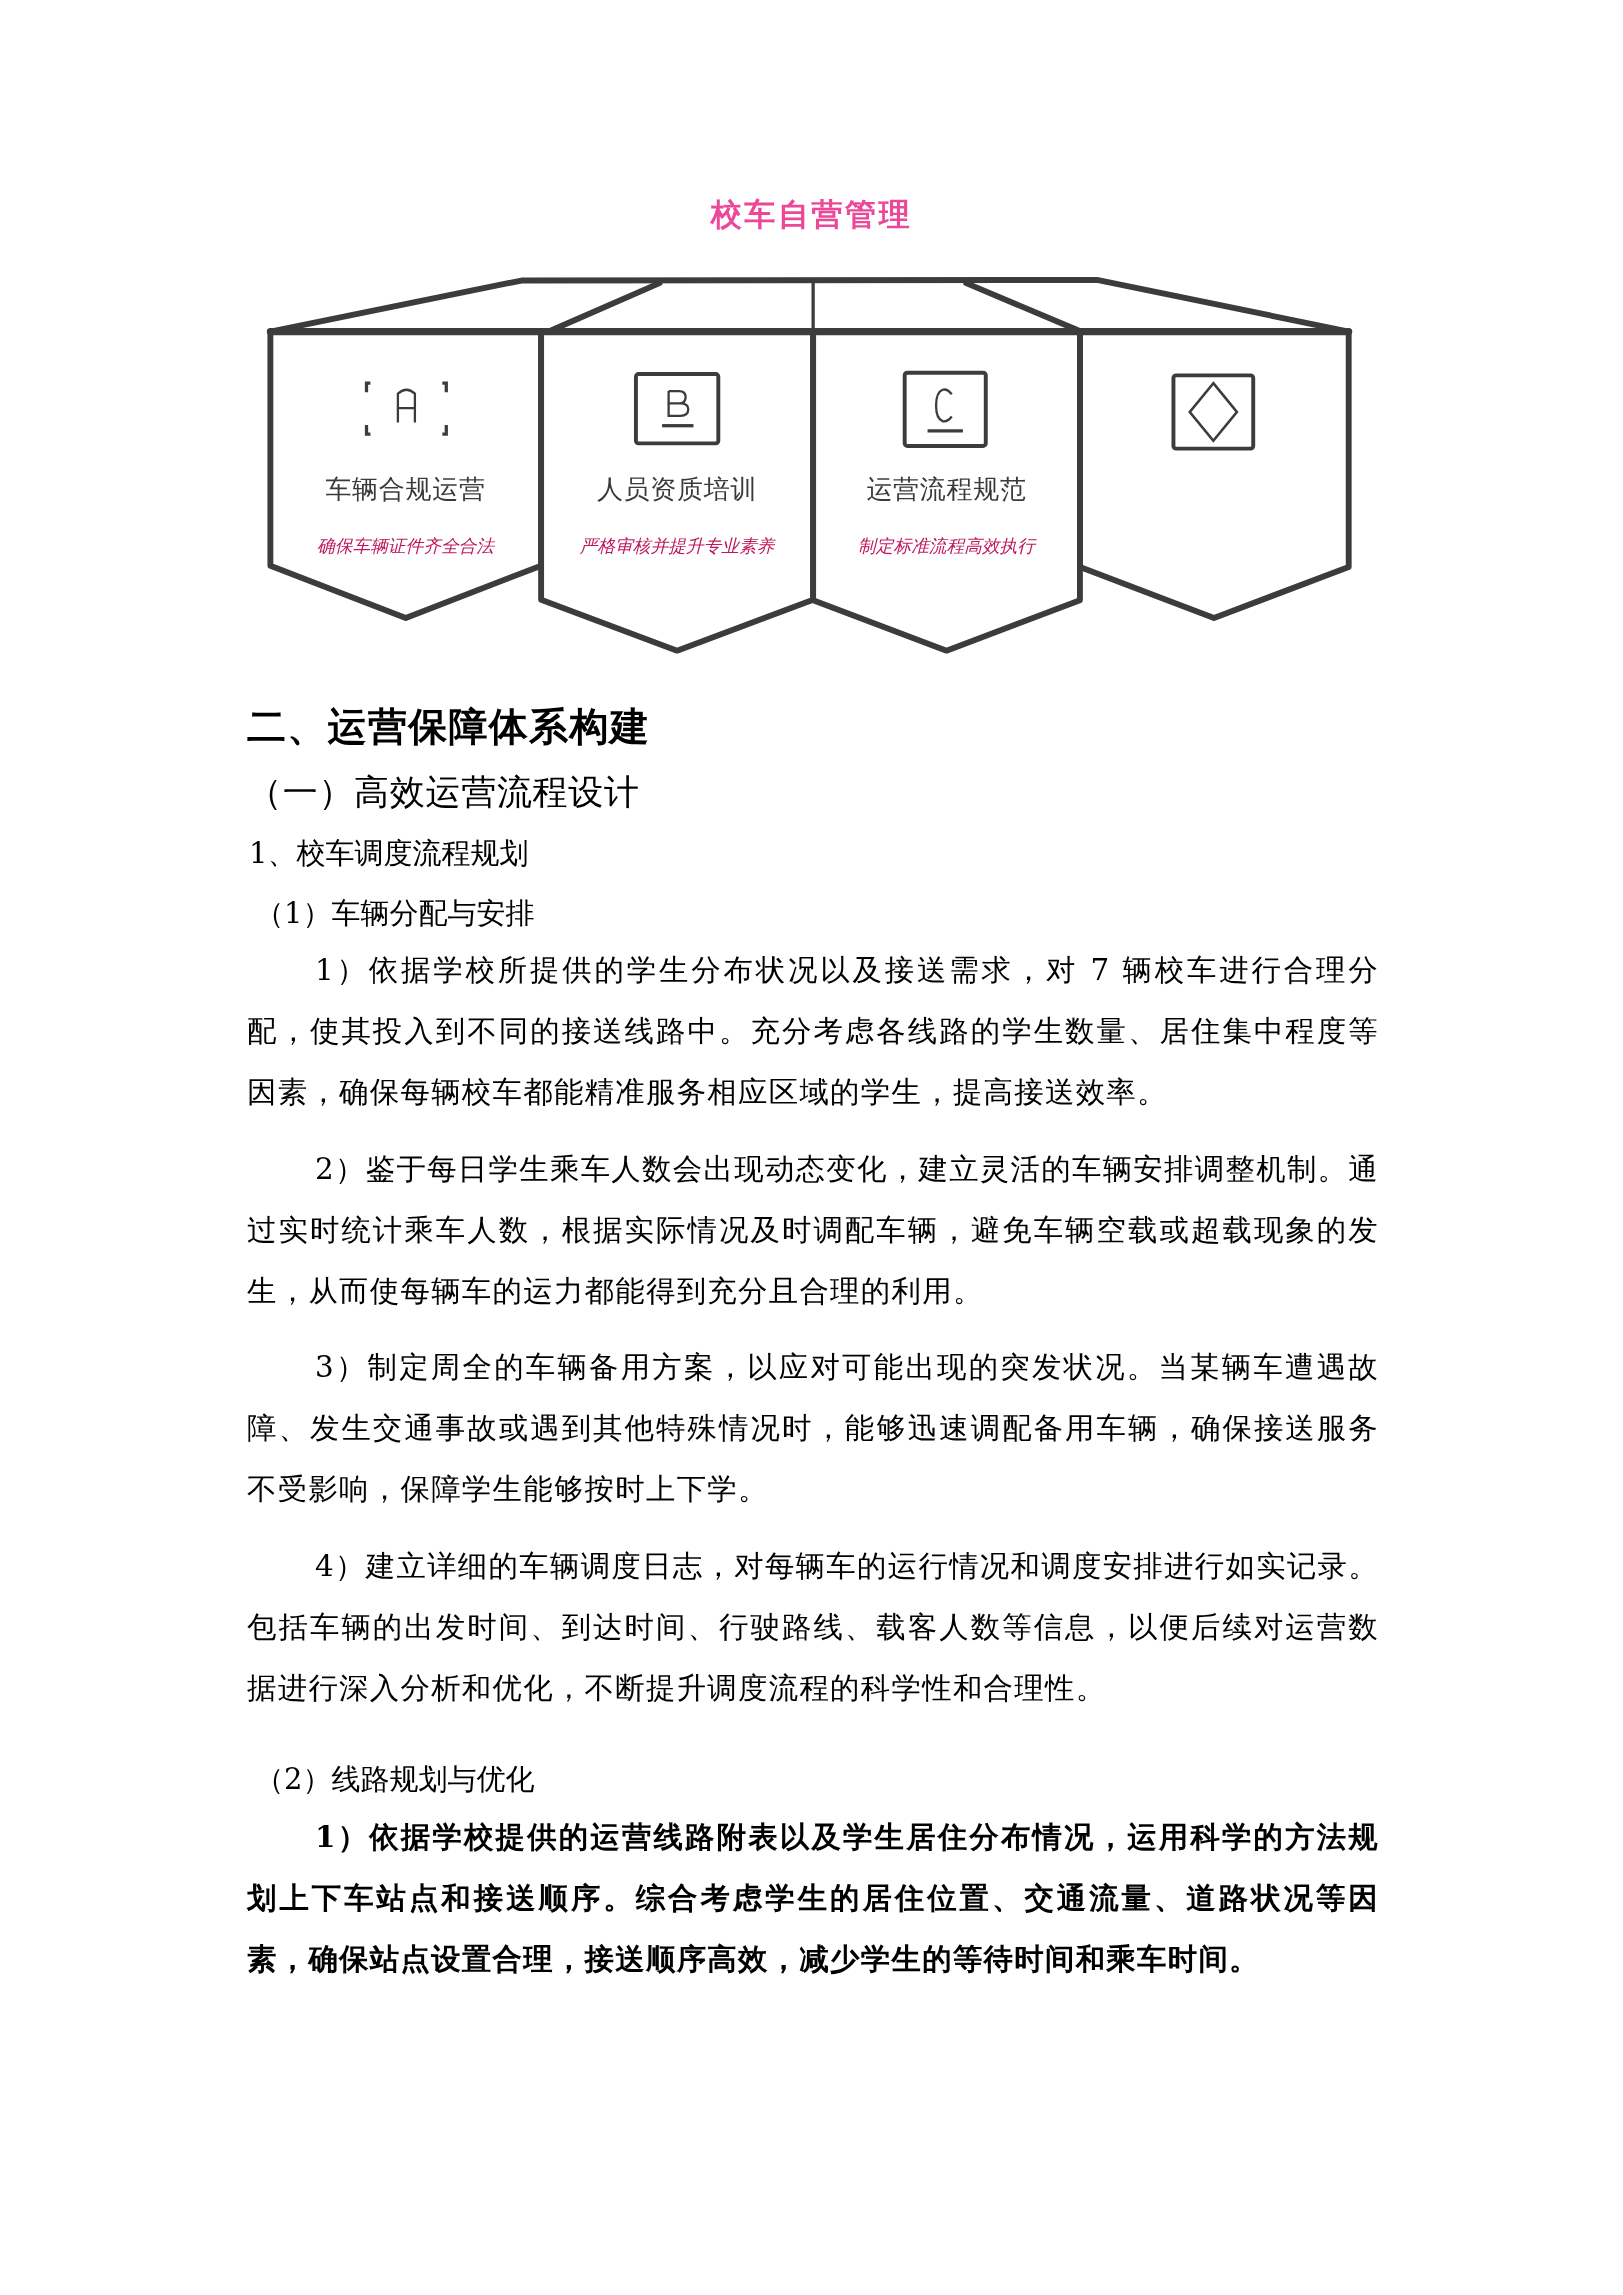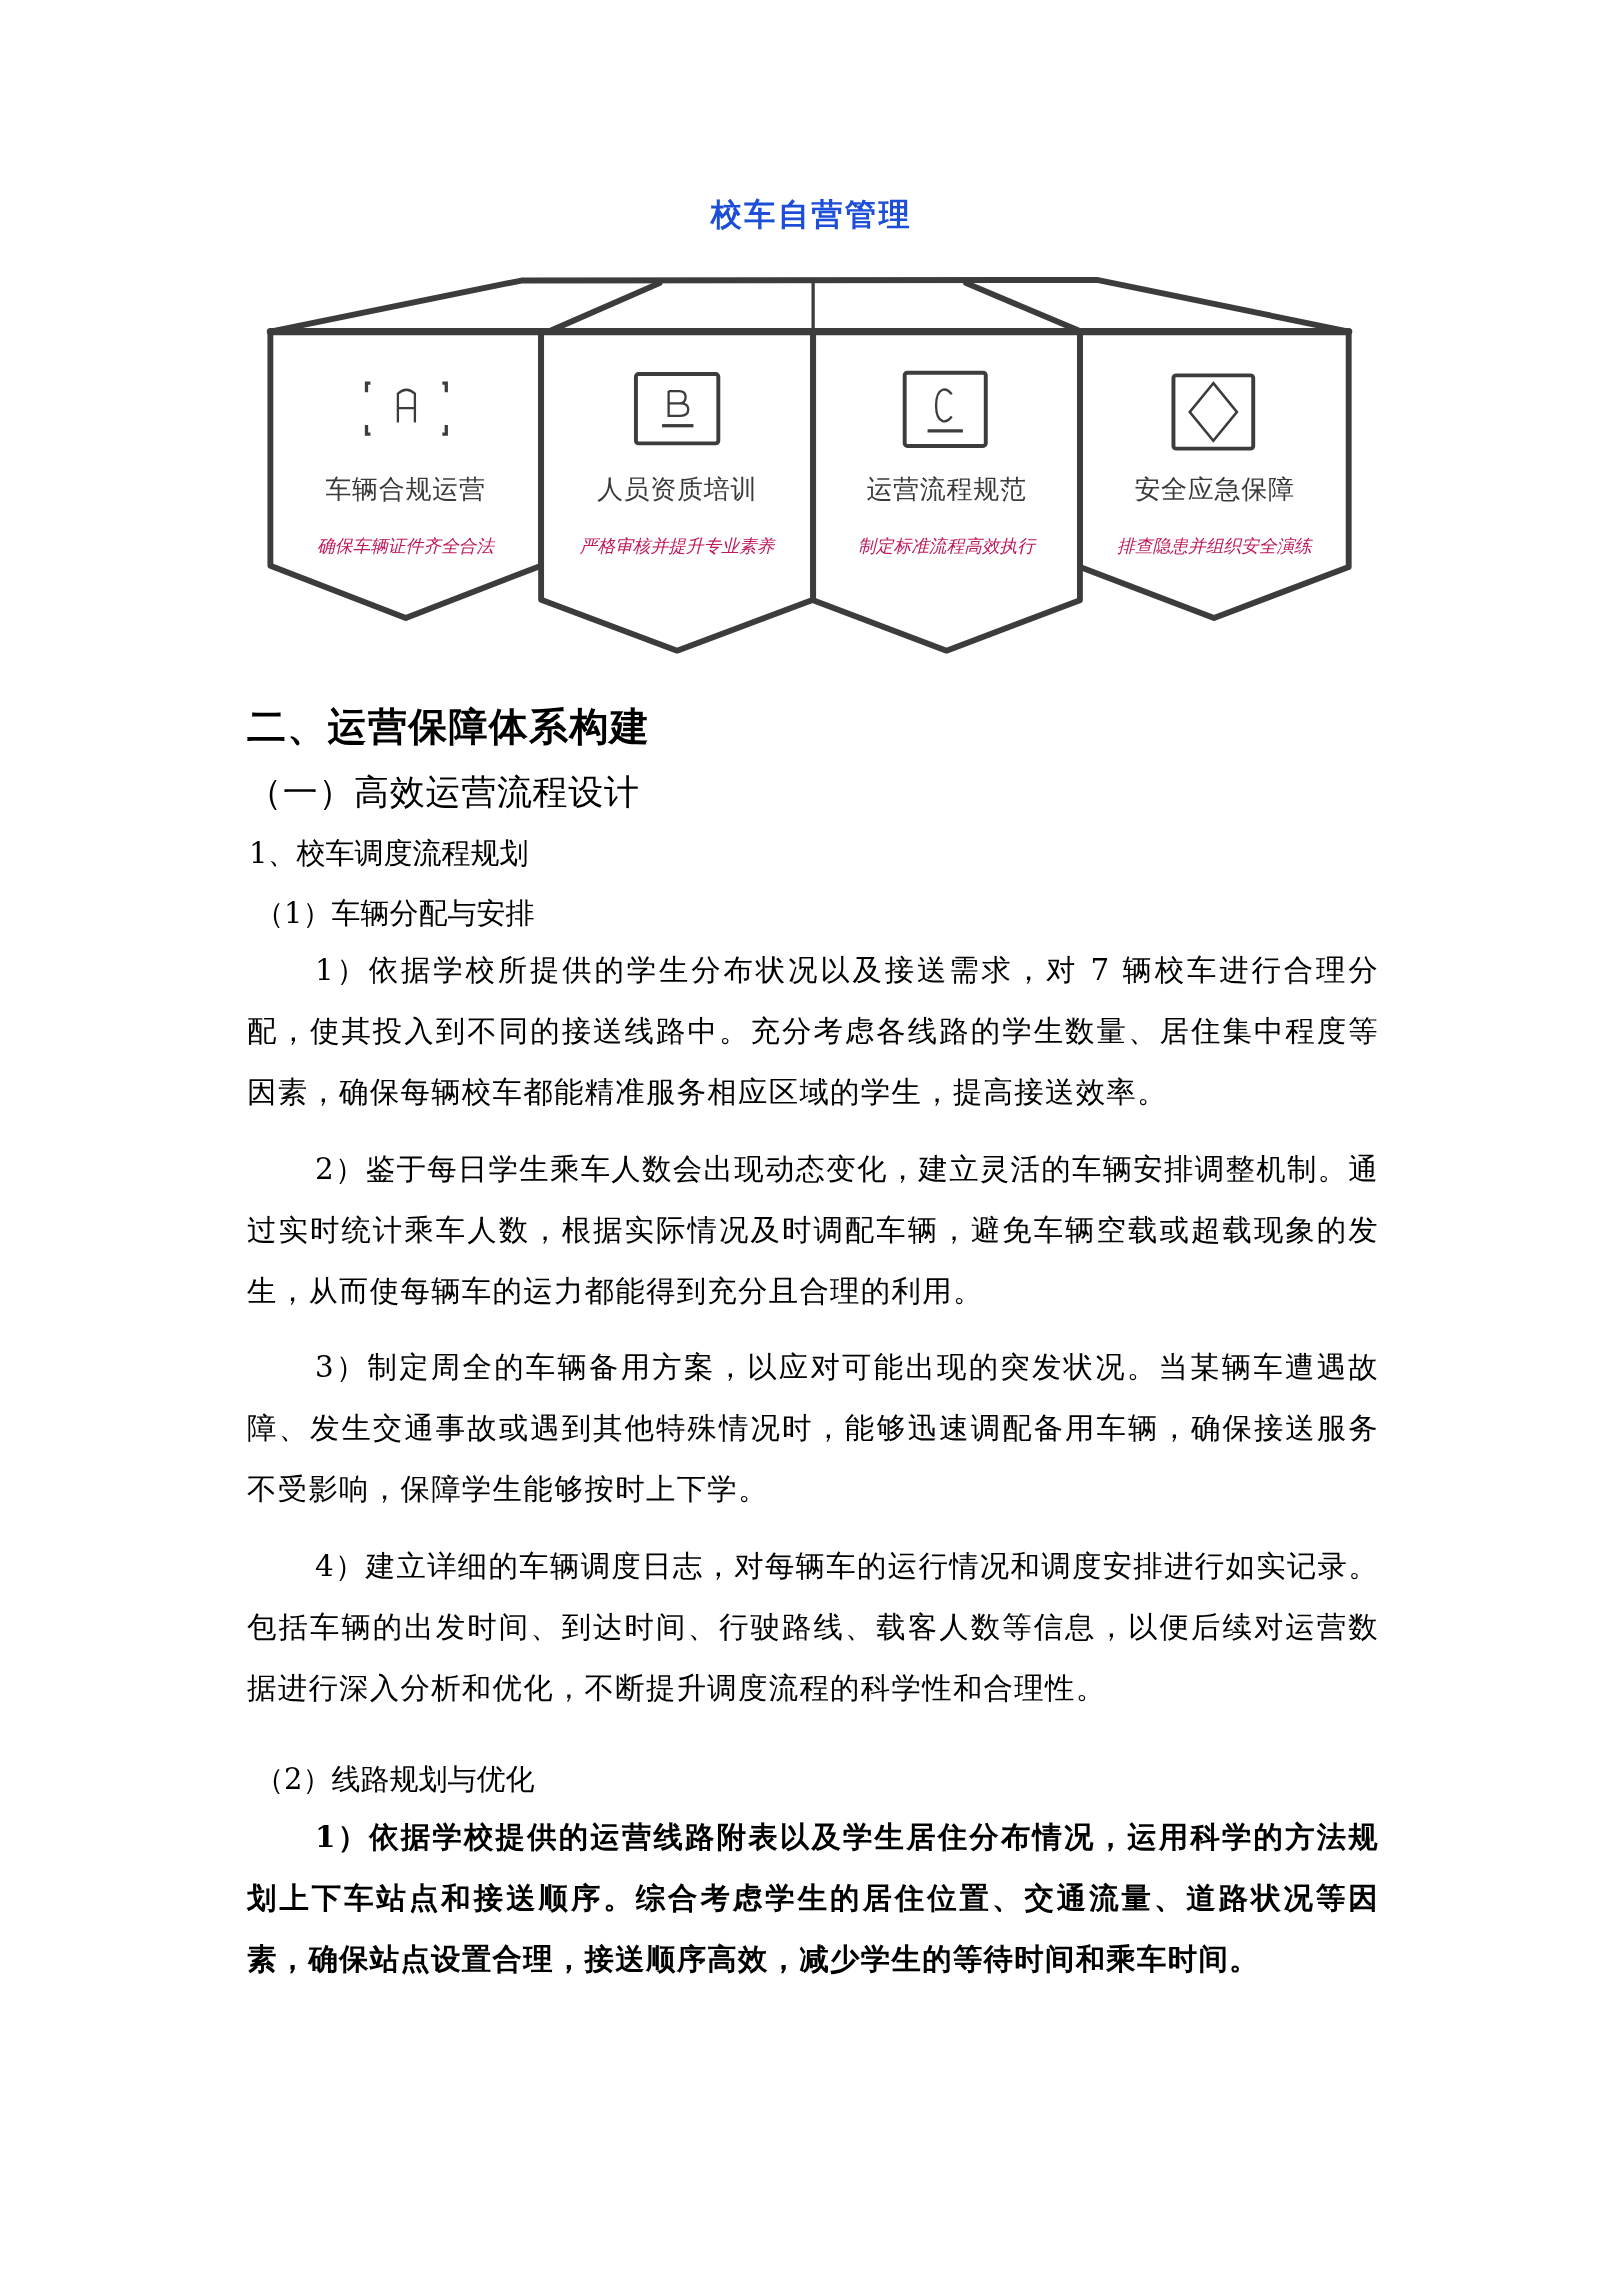--- a/index.html
+++ b/index.html
@@ -1,21 +1,21 @@
 <!DOCTYPE html>
 <html style="font-size:10.5px"><head>
 <meta charset="utf-8">
 <style>
   html, body { margin:0; padding:0; background:#ffffff; }
   body { width:1623px; height:2295px; position:relative; overflow:hidden;
          font-family:"DejaVu Serif","Liberation Serif",serif; color:#000; }
   #diagram { position:absolute; left:0; top:0; width:1623px; height:667px; }
   #diagram svg { position:absolute; left:0; top:0; }
   .diagram-title { position:absolute; left:0; width:1623px; top:194px; text-align:center;
-         font-family:"DejaVu Sans","Liberation Sans",sans-serif; font-size:31px; color:#1d4ed8; letter-spacing:2.6px; font-weight:bold;}
+         font-family:"DejaVu Sans","Liberation Sans",sans-serif; font-size:31px; color:#ec4899; letter-spacing:2.6px; font-weight:bold;}
   .panel-label { position:absolute; text-align:center; font-family:"DejaVu Sans","Liberation Sans",sans-serif; }
   .panel-heading { font-size:26px; color:#3a3a3a; font-weight:normal; letter-spacing:0.7px; }
   .panel-sub { font-size:17.7px; color:#be185d; line-height:26px; margin-top:26px; font-family:"DejaVu Serif","Liberation Serif",serif;font-style:italic; }
   .h1 { position:absolute; left:247px; top:700px; font-size:39px; font-weight:bold;
         font-family:Liberation Serif, serif; letter-spacing:1.3px;text-align:center; }
   .h2 { position:absolute; left:247px; top:769px; font-size:35px; letter-spacing:0.7px; }
   .h3 { position:absolute; left:249px; font-size:29px; }
   .para { position:absolute; left:247px; width:1132px; font-size:29.4px; line-height:61px;
           text-align:justify; text-indent:68px; letter-spacing:1.3px; }
 </style>
@@ -71,24 +71,20 @@
     <div class="panel-sub" style="padding:0 19.6px;">确保车辆证件齐全合法</div>
   </div>
   <div class="panel-label" style="left:541px; width:272px; top:472px;">
     <div class="panel-heading">人员资质培训</div>
     <div class="panel-sub" style="padding:0 26px;">严格审核并提升专业素养</div>
   </div>
   <div class="panel-label" style="left:813px; width:267px; top:472px;">
     <div class="panel-heading">运营流程规范</div>
     <div class="panel-sub" style="padding:0 19.6px;">制定标准流程高效执行</div>
   </div>
-  <div class="panel-label" style="left:1080px; width:269px; top:472px;">
-    <div class="panel-heading">安全应急保障</div>
-    <div class="panel-sub" style="padding:0 26px;">排查隐患并组织安全演练</div>
-  </div>
 </div>
 
 <div class="h1">二、运营保障体系构建</div>
 <div class="h2">（一）高效运营流程设计</div>
 <div class="h3" style="top:834px;">1、校车调度流程规划</div>
 <div class="h3" style="top:894px; left:255px;">（1）车辆分配与安排</div>
 
 <p class="para" style="top:940px; margin:0;">1）依据学校所提供的学生分布状况以及接送需求，对 7 辆校车进行合理分配，使其投入到不同的接送线路中。充分考虑各线路的学生数量、居住集中程度等因素，确保每辆校车都能精准服务相应区域的学生，提高接送效率。</p>
 <p class="para" style="top:1139px; margin:0;">2）鉴于每日学生乘车人数会出现动态变化，建立灵活的车辆安排调整机制。通过实时统计乘车人数，根据实际情况及时调配车辆，避免车辆空载或超载现象的发生，从而使每辆车的运力都能得到充分且合理的利用。</p>
 <p class="para" style="top:1337px; margin:0;">3）制定周全的车辆备用方案，以应对可能出现的突发状况。当某辆车遭遇故障、发生交通事故或遇到其他特殊情况时，能够迅速调配备用车辆，确保接送服务不受影响，保障学生能够按时上下学。</p>

